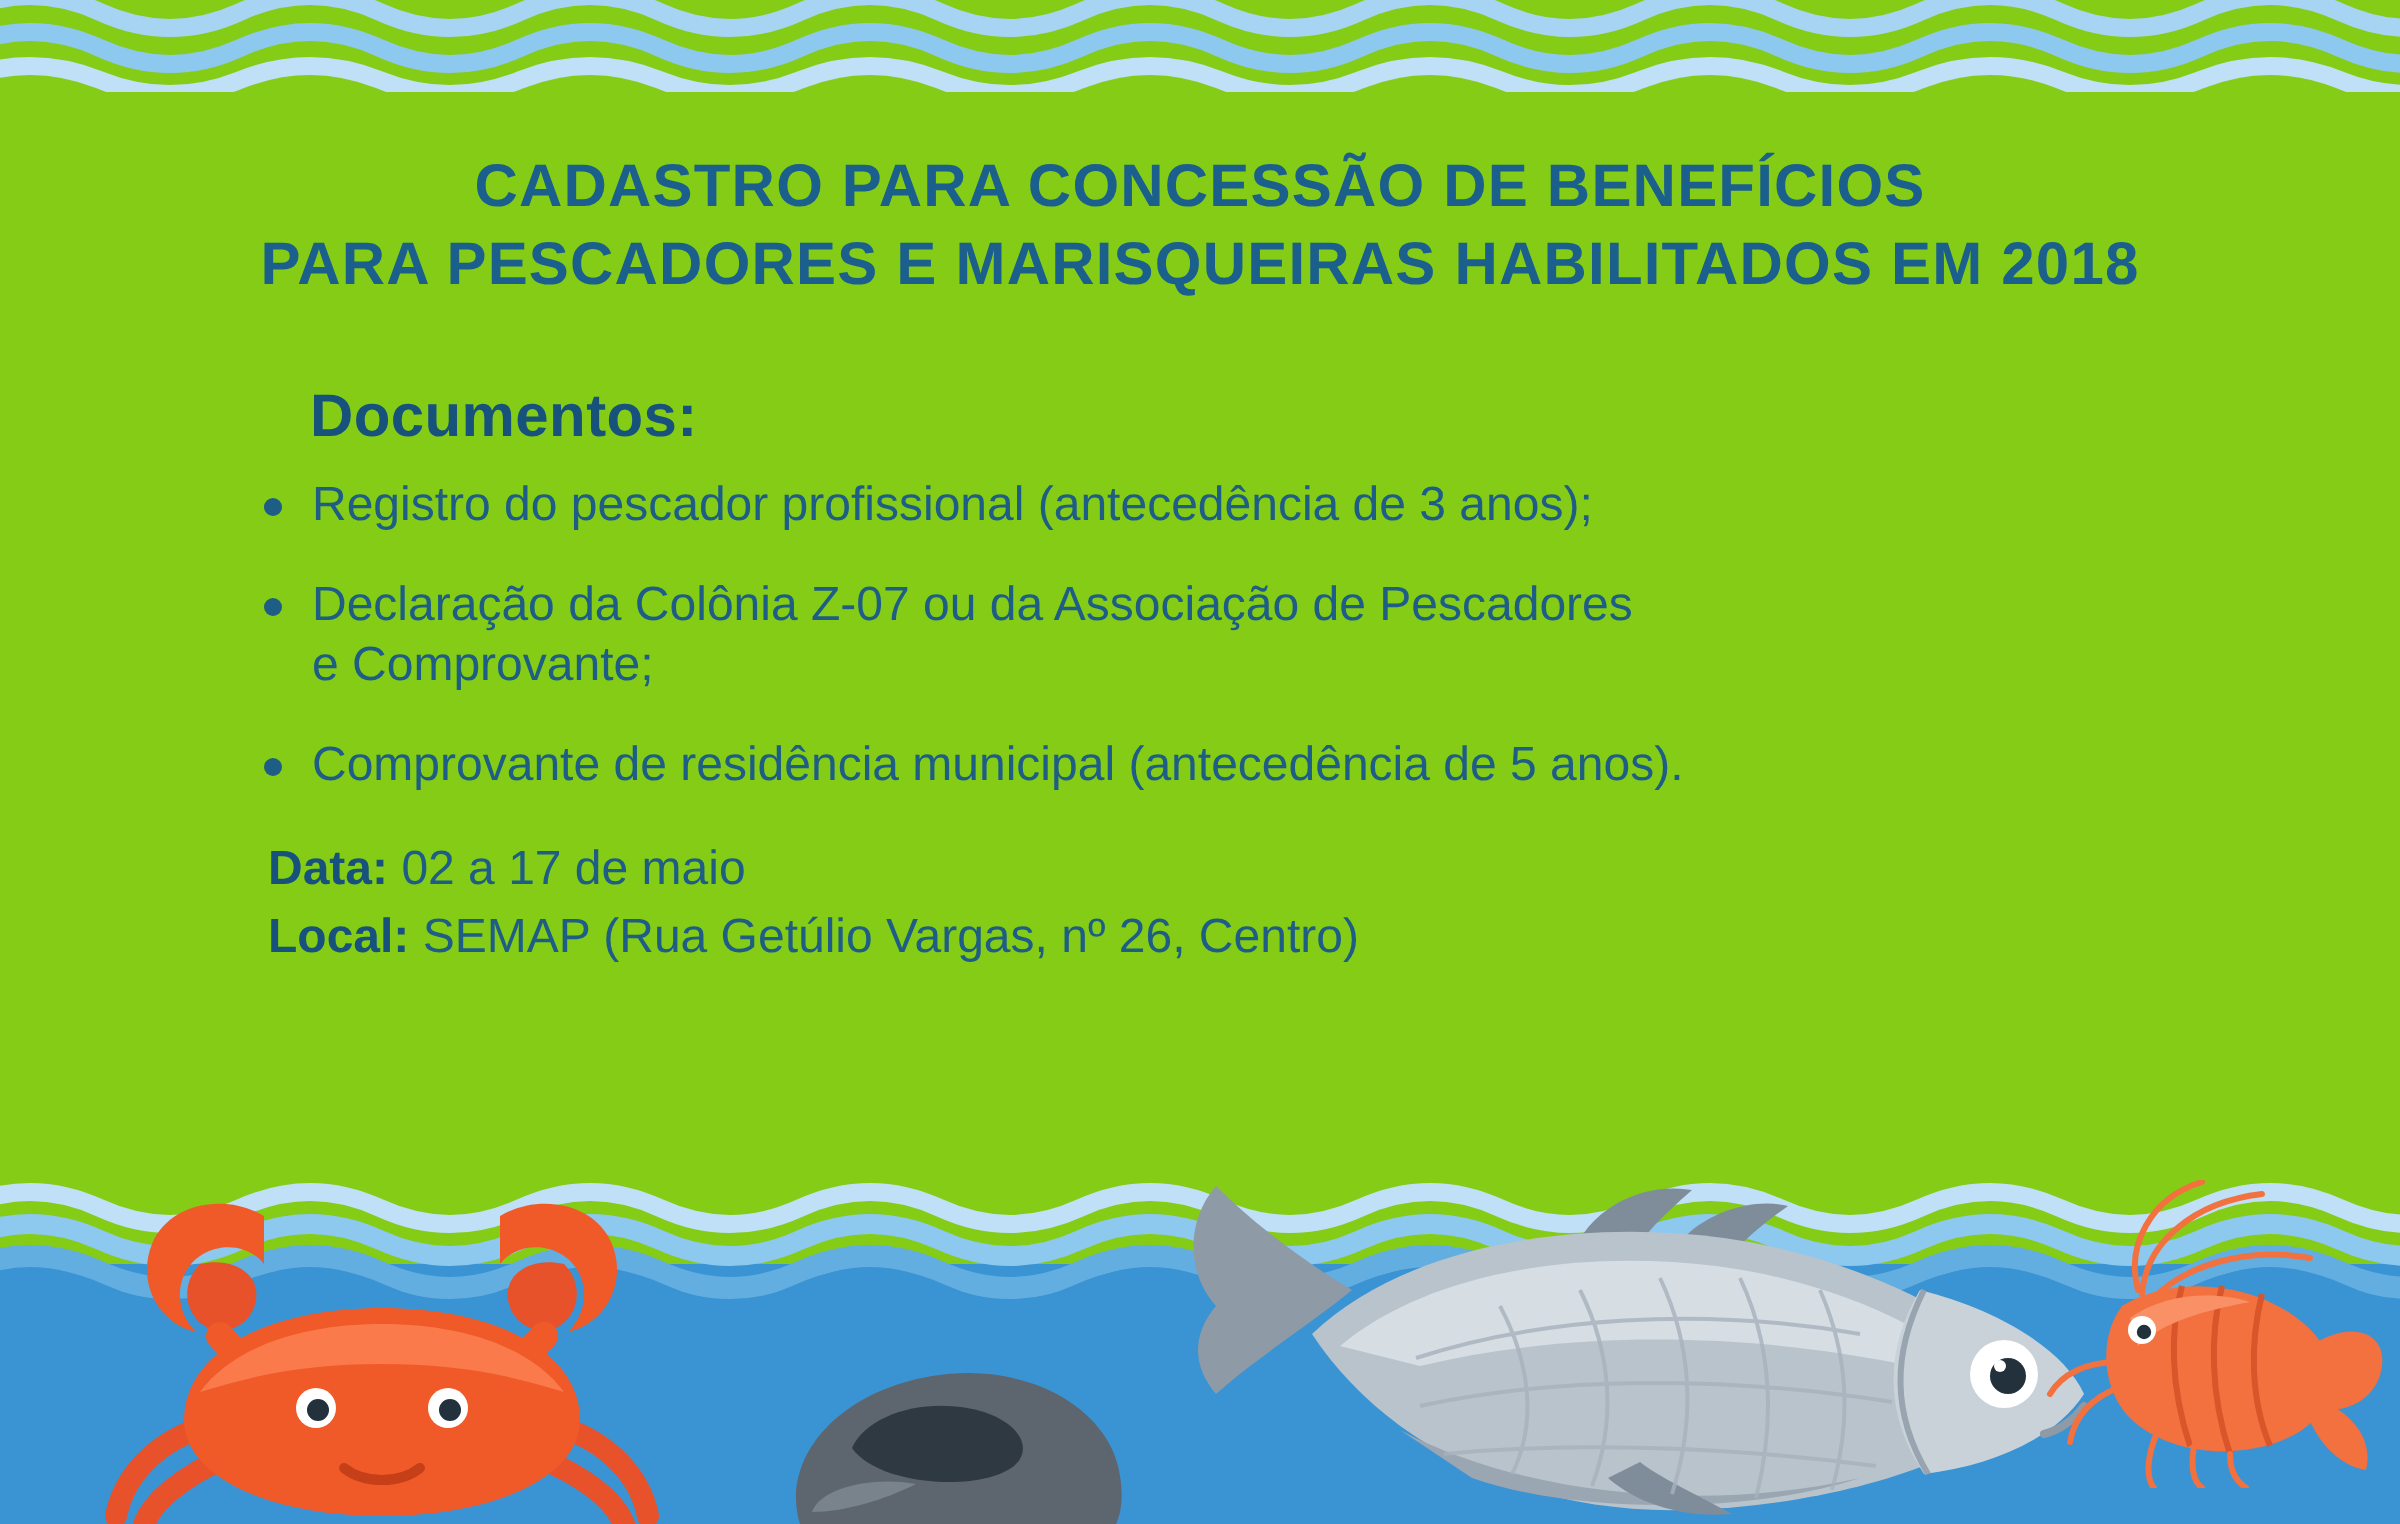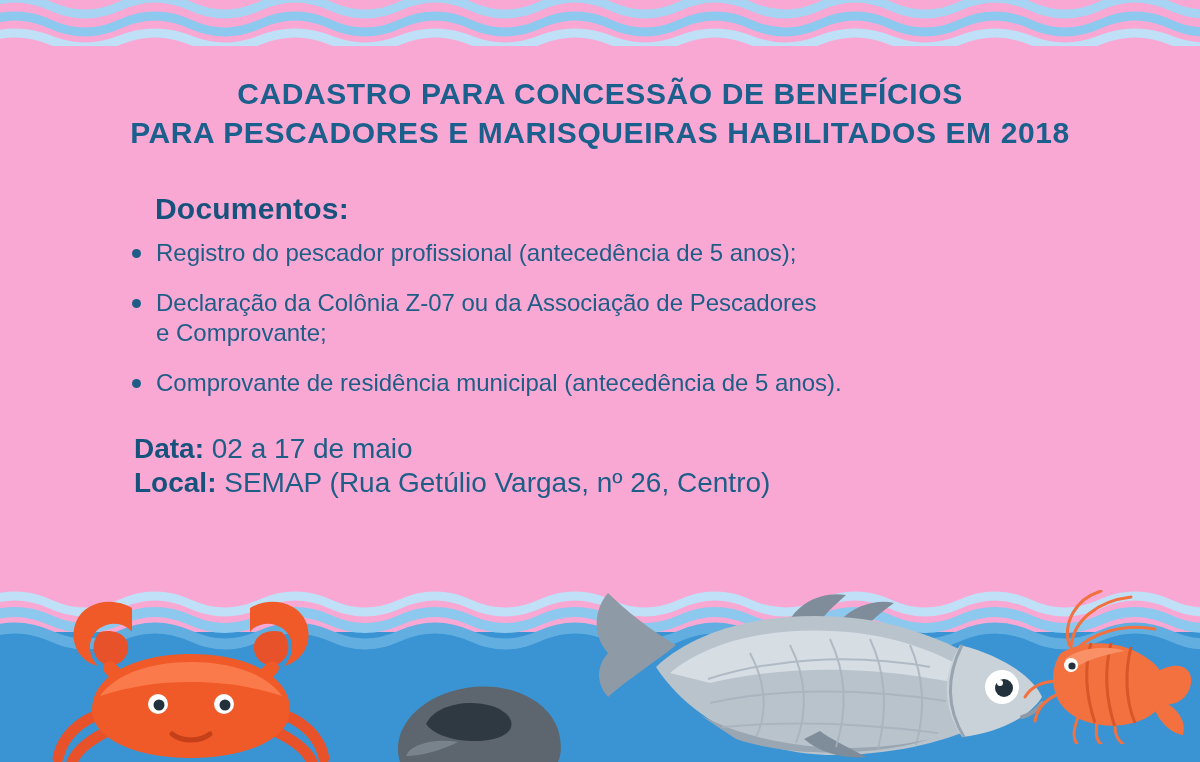--- a/index.html
+++ b/index.html
@@ -7,21 +7,21 @@
     width: 1200px;
     height: 762px;
     overflow: hidden;
     background: #ffffff;
     font-family: "Liberation Sans", sans-serif;
   }
   .poster {
     position: relative;
     width: 1200px;
     height: 762px;
-    background: #f9a8d4;
+    background: #84cc16;
     overflow: hidden;
   }
 
   
   .top-waves {
     position: absolute;
     top: 0; left: 0;
     width: 1200px;
     height: 46px;
     overflow: hidden;
@@ -78,23 +78,23 @@
     top: 11px;
     width: 9px;
     height: 9px;
     border-radius: 50%;
     background: #1d5d86;
     display: block;
   }
   ul.docs li .l2 { display: block; }
 
   .details {
-    margin-top: 34px;
+    margin-top: 20px;
     margin-left: 6px;
-    font-size: 28px;
+    font-size: 24px;
     line-height: 34px;
     color: #1d5d86;
   }
   .details .row { white-space: nowrap; }
   .details b { color: #17527c; font-weight: bold; }
 
   
   .bottom-sea {
     position: absolute;
     left: 0;
@@ -169,21 +169,21 @@
     <span class="l2">PARA PESCADORES E MARISQUEIRAS HABILITADOS EM 2018</span>
   </div>
 
   <div class="content">
 
     <div class="doc-title">Documentos:</div>
 
     <ul class="docs">
       <li>
         <span class="bullet"></span>
-        <span>Registro do pescador profissional (antecedência de 5 anos);</span>
+        <span>Registro do pescador profissional (antecedência de 3 anos);</span>
       </li>
       <li>
         <span class="bullet"></span>
         <span>Declaração da Colônia Z-07 ou da Associação de Pescadores</span>
         <span class="l2">e Comprovante;</span>
       </li>
       <li>
         <span class="bullet"></span>
         <span>Comprovante de residência municipal (antecedência de 5 anos).</span>
       </li>

